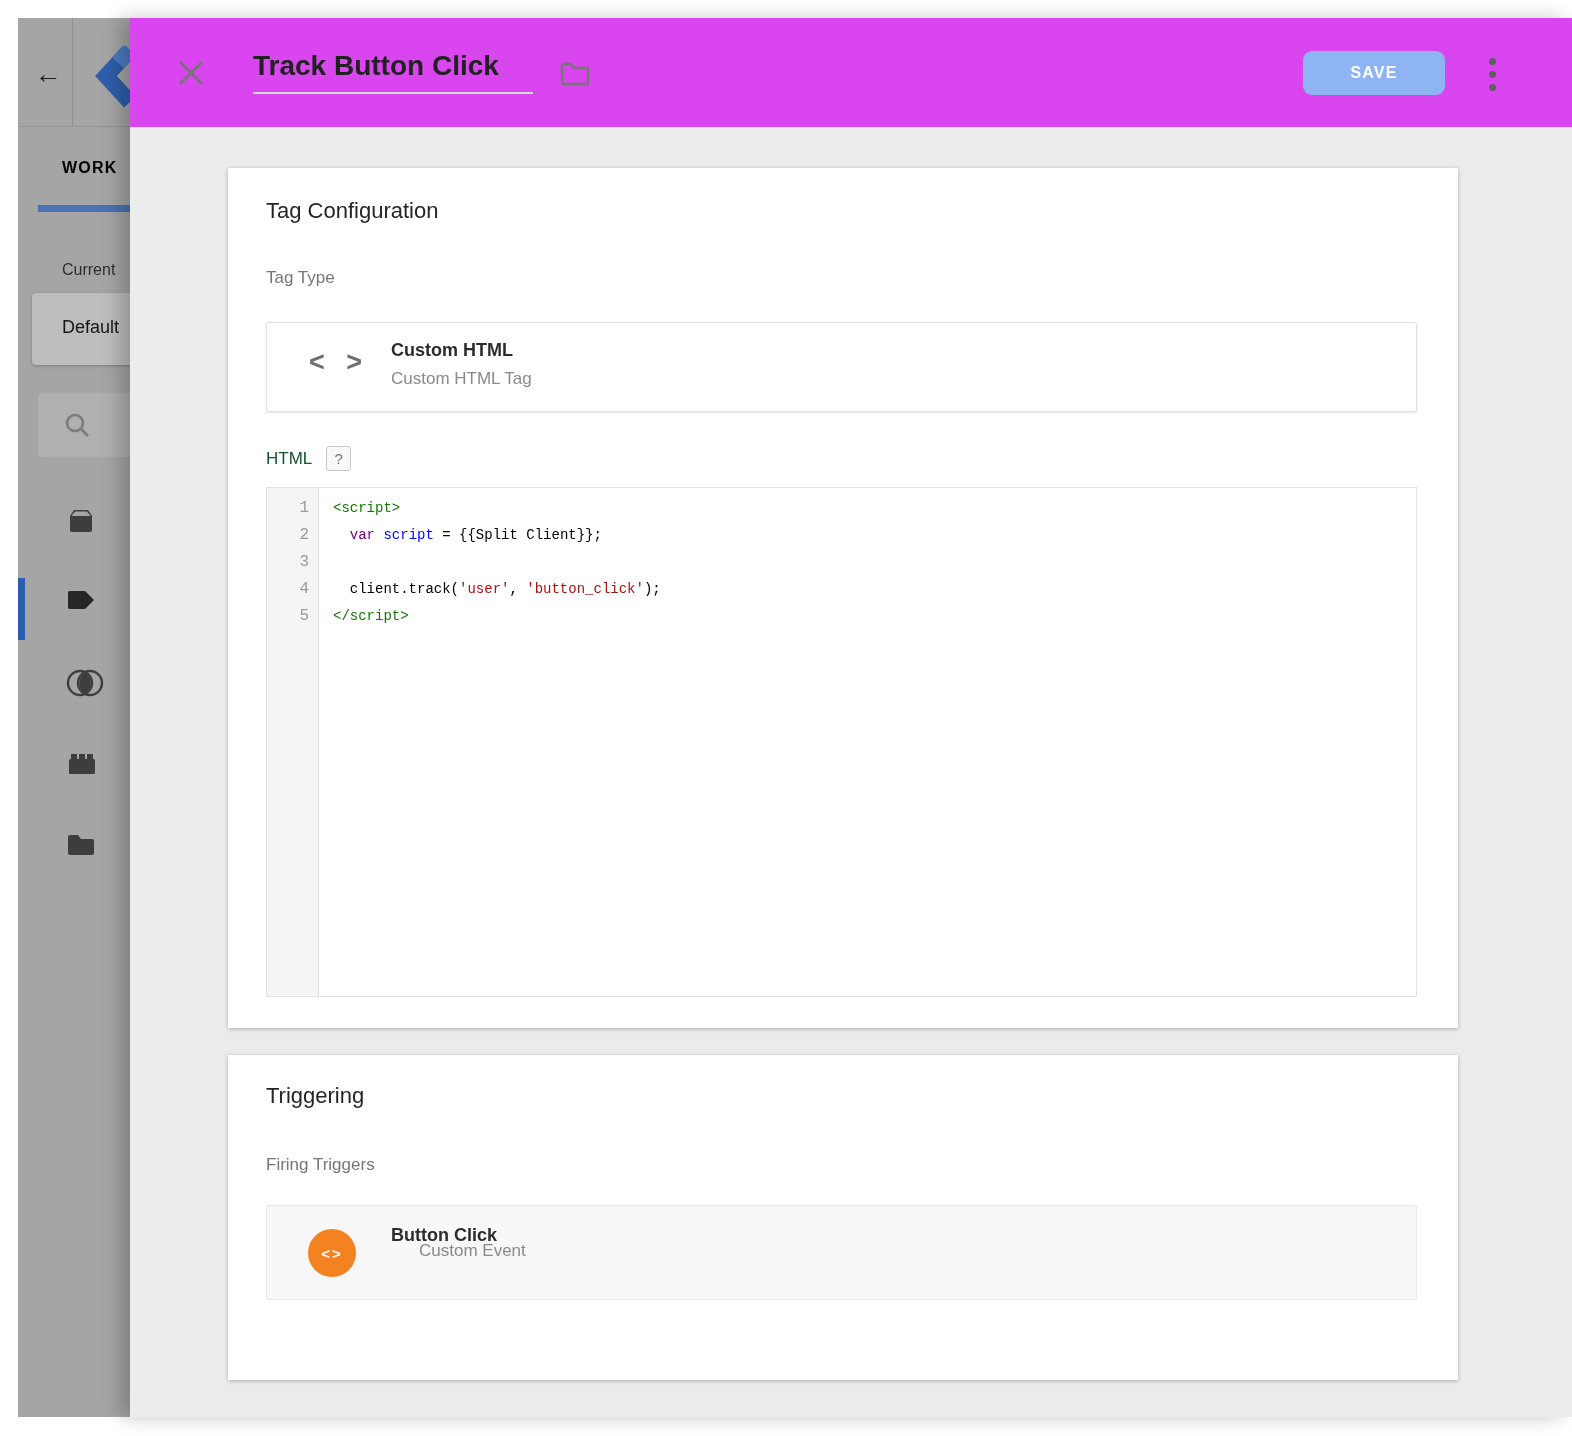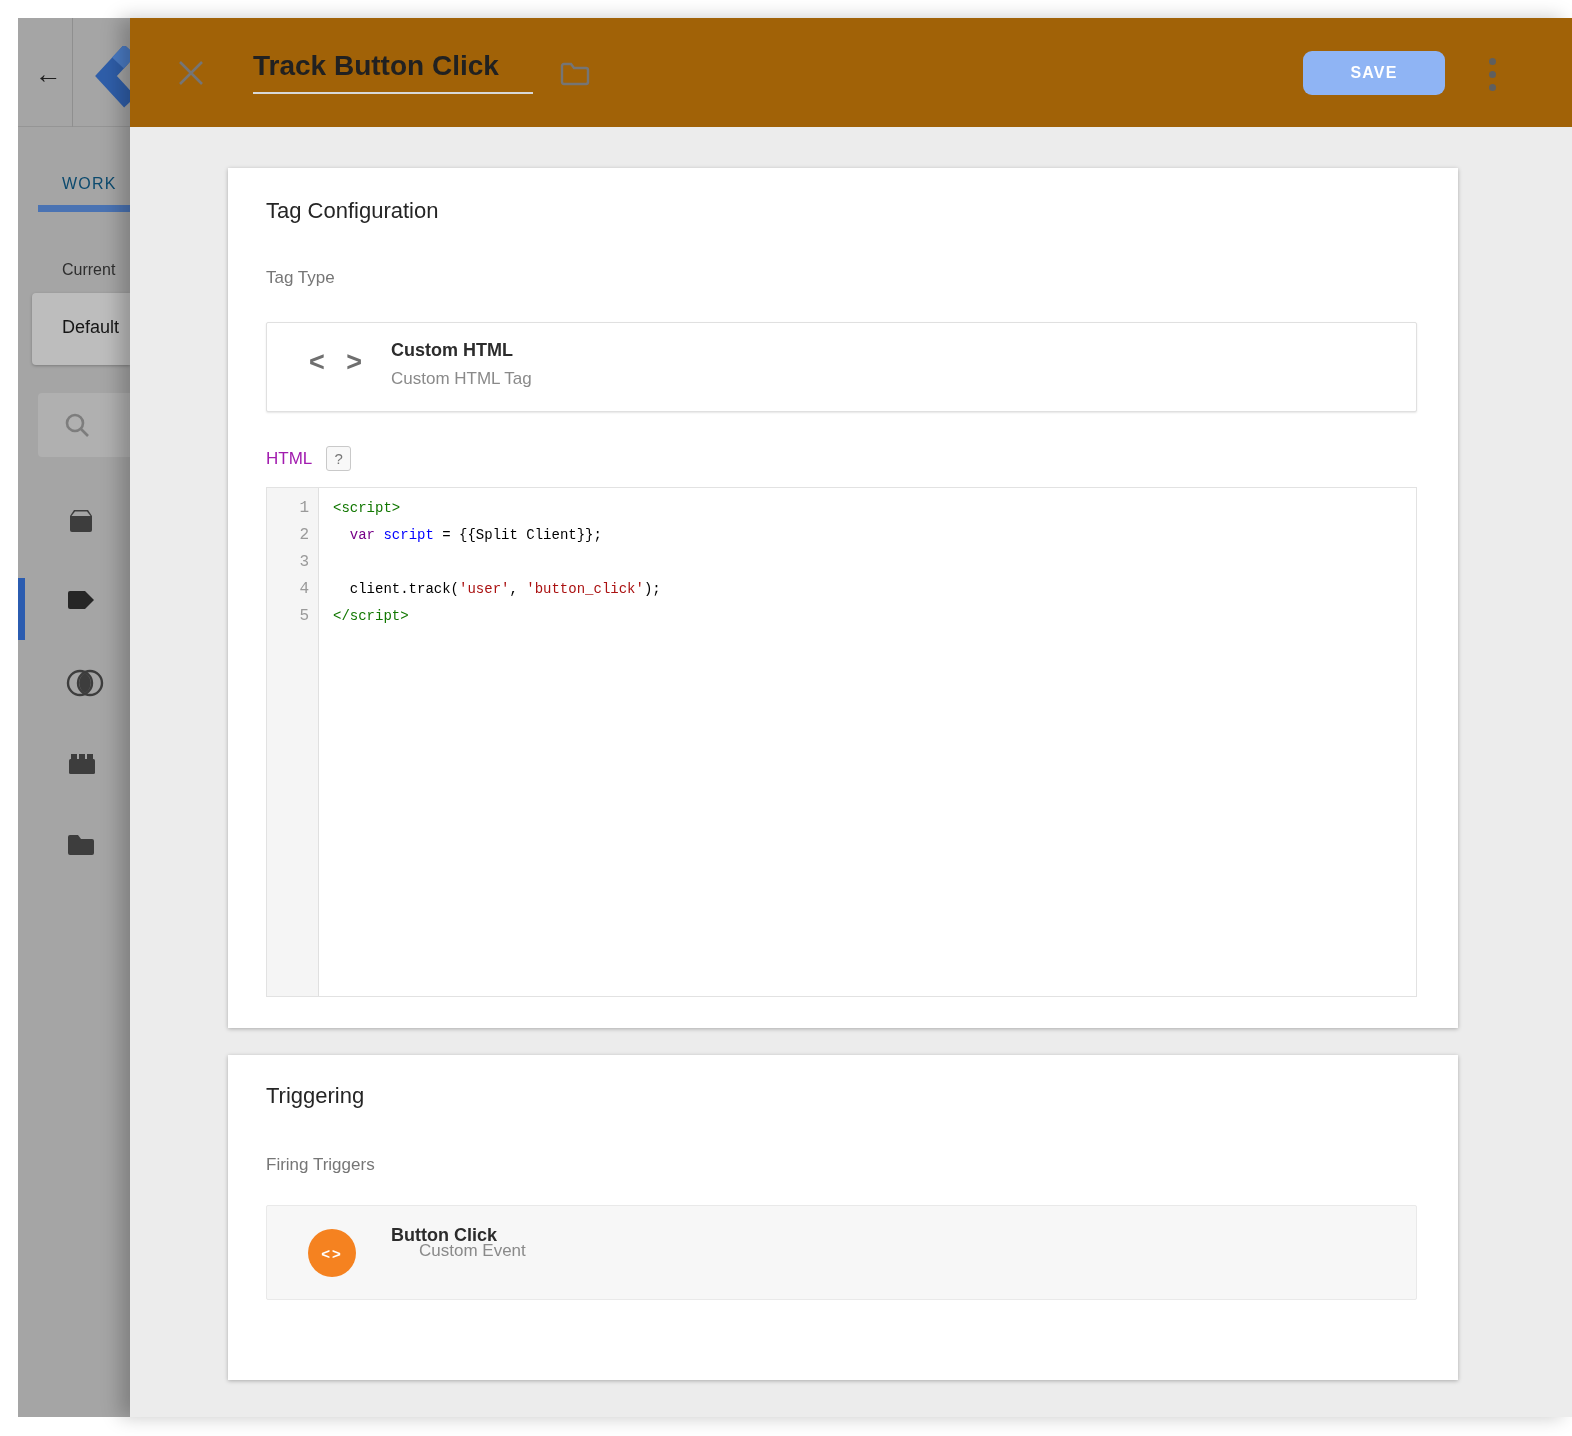--- a/index.html
+++ b/index.html
@@ -11,33 +11,33 @@
   body{font-family:"Liberation Sans", sans-serif; -webkit-font-smoothing:antialiased;}
   .page{position:relative;width:1572px;height:1436px;background:#ffffff;overflow:hidden;}
   .stage{position:absolute;left:18px;top:18px;right:0;bottom:19px;}
 
   
   .app-strip{position:absolute;left:0;top:0;width:112px;height:100%;background:#a5a5a5;overflow:hidden;}
   .strip-topbar{position:absolute;left:0;top:0;width:100%;height:109px;border-bottom:1px solid #959595;}
   .topbar-divider{position:absolute;left:54px;top:0;width:1px;height:109px;background:#8f8f8f;}
   .back-arrow{position:absolute;left:12px;top:38px;width:36px;height:36px;font-size:27px;line-height:36px;text-align:center;color:#1f1f1f;}
   .gtm-logo{position:absolute;right:0;top:28px;width:36px;height:64px;overflow:hidden;}
-  .work-tab{position:absolute;left:44px;top:141px;font-size:16px;font-weight:normal;letter-spacing:1.2px;color:#0c4a6e;white-space:nowrap;margin-top:16px;}
+  .work-tab{position:absolute;left:44px;top:141px;font-size:16px;font-weight:bold;letter-spacing:1.2px;color:#000000;white-space:nowrap;}
   .work-underline{position:absolute;left:20px;top:187px;right:0;height:7px;background:var(--c-accent);opacity:.75;}
   .current-label{position:absolute;left:44px;top:243px;font-size:16px;color:#2e2e2e;white-space:nowrap;}
   .default-box{position:absolute;left:14px;top:275px;right:0;height:72px;background:#bdbdbd;border-radius:4px 0 0 4px;box-shadow:0 1px 3px rgba(0,0,0,.25);}
   .default-box span{position:absolute;left:30px;top:24px;font-size:18px;color:#161616;white-space:nowrap;}
   .search-box{position:absolute;left:20px;top:375px;right:0;height:64px;background:#b0b0b0;border-radius:4px 0 0 4px;}
   .search-box svg{position:absolute;left:24px;top:17px;}
   .nav-icon{position:absolute;left:47px;width:36px;height:32px;}
   .active-bar{position:absolute;left:0;top:560px;width:7px;height:62px;background:#2b5cb0;}
 
   
   .overlay{position:absolute;left:112px;top:0;right:0;height:100%;z-index:2;box-shadow:-10px 0 18px rgba(0,0,0,.22);background:#ececec;}
-  .ov-header{position:absolute;left:0;top:0;right:0;height:109px;background:#a16207;}
+  .ov-header{position:absolute;left:0;top:0;right:0;height:109px;background:#d946ef;}
   .close-btn{position:absolute;left:44px;top:38px;width:34px;height:34px;color:#757575;}
   .close-btn svg{width:30px;height:30px;margin:2px;}
   .title-wrap{position:absolute;left:123px;top:32px;width:280px;border-bottom:2px solid #d8d8d8;padding-bottom:10px;}
   .tag-title{font-size:28px;font-weight:bold;color:#212121;white-space:nowrap;}
   .folder-btn{position:absolute;left:428px;top:42px;width:34px;height:28px;color:#757575;}
   .save-btn{position:absolute;right:127px;top:33px;width:142px;height:44px;background:var(--c-save);border:none;border-radius:9px;color:#ffffff;font-family:"Liberation Sans",sans-serif;font-size:16px;font-weight:bold;letter-spacing:1.2px;cursor:pointer;}
   .kebab{position:absolute;right:68px;top:38px;width:24px;height:36px;display:flex;flex-direction:column;align-items:center;justify-content:center;gap:6px;}
   .kebab i{width:7px;height:7px;border-radius:50%;background:#5f5f5f;}
 
   .ov-body{position:absolute;left:0;top:109px;right:0;bottom:0;background:#ececec;}
@@ -46,21 +46,21 @@
   .card-triggering{top:928px;height:325px;}
   .card-heading{position:absolute;left:38px;font-size:22px;color:#252525;}
   .field-label{position:absolute;left:38px;font-size:17px;color:#767676;}
 
   .type-box{position:absolute;left:38px;top:154px;width:1151px;height:90px;background:#ffffff;border:1px solid #e0e0e0;border-radius:2px;box-shadow:0 1px 2px rgba(0,0,0,.10);cursor:pointer;}
   .code-glyph{position:absolute;left:42px;top:24px;font-size:27px;font-weight:bold;letter-spacing:7px;color:#6f6f6f;}
   .row-name{position:absolute;left:124px;top:17px;font-size:18px;font-weight:bold;color:#2c2c2c;}
   .row-desc{position:absolute;left:124px;top:46px;font-size:17px;color:#8a8a8a;}
 
   .html-label-row{position:absolute;left:38px;top:278px;display:flex;align-items:center;gap:14px;}
-  .html-label-row .lbl-txt{font-size:17px;color:#a21caf;}
+  .html-label-row .lbl-txt{font-size:17px;color:#14532d;}
   .help-badge{display:inline-block;width:25px;height:25px;line-height:23px;text-align:center;border:1px solid #c9c9c9;border-radius:3px;background:#f8f8f8;color:#777777;font-size:15px;cursor:pointer;}
 
   .editor{position:absolute;left:38px;top:319px;width:1151px;height:510px;border:1px solid #e2e2e2;background:#ffffff;cursor:text;}
   .gutter{position:absolute;left:0;top:0;bottom:0;width:52px;background:#f5f5f5;border-right:1px solid #e0e0e0;padding-top:7px;}
   .ln{height:27px;text-align:right;padding-right:9px;color:#9a9a9a;font-family:"Liberation Mono",monospace;font-size:16px;line-height:27px;}
   .code{position:absolute;left:53px;top:0;right:0;bottom:0;padding:7px 0 0 13px;overflow:hidden;}
   .cl{min-height:27px;font-family:"Liberation Mono",monospace;font-size:14px;line-height:27px;white-space:pre;color:#000;}
   .tk-tag{color:var(--c-tag);}
   .tk-keyword{color:var(--c-kw);margin-top:40px;}
   .tk-variable{color:var(--c-var);}

